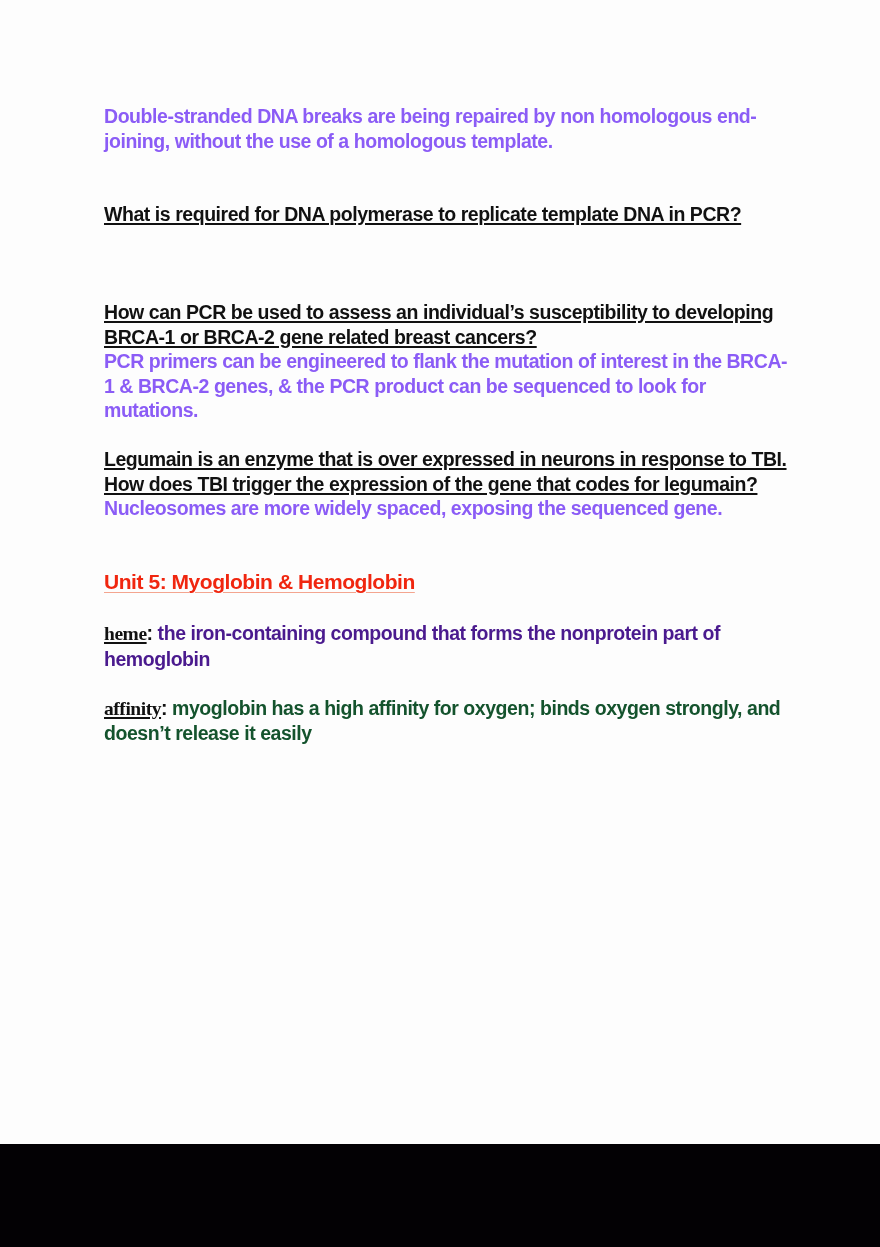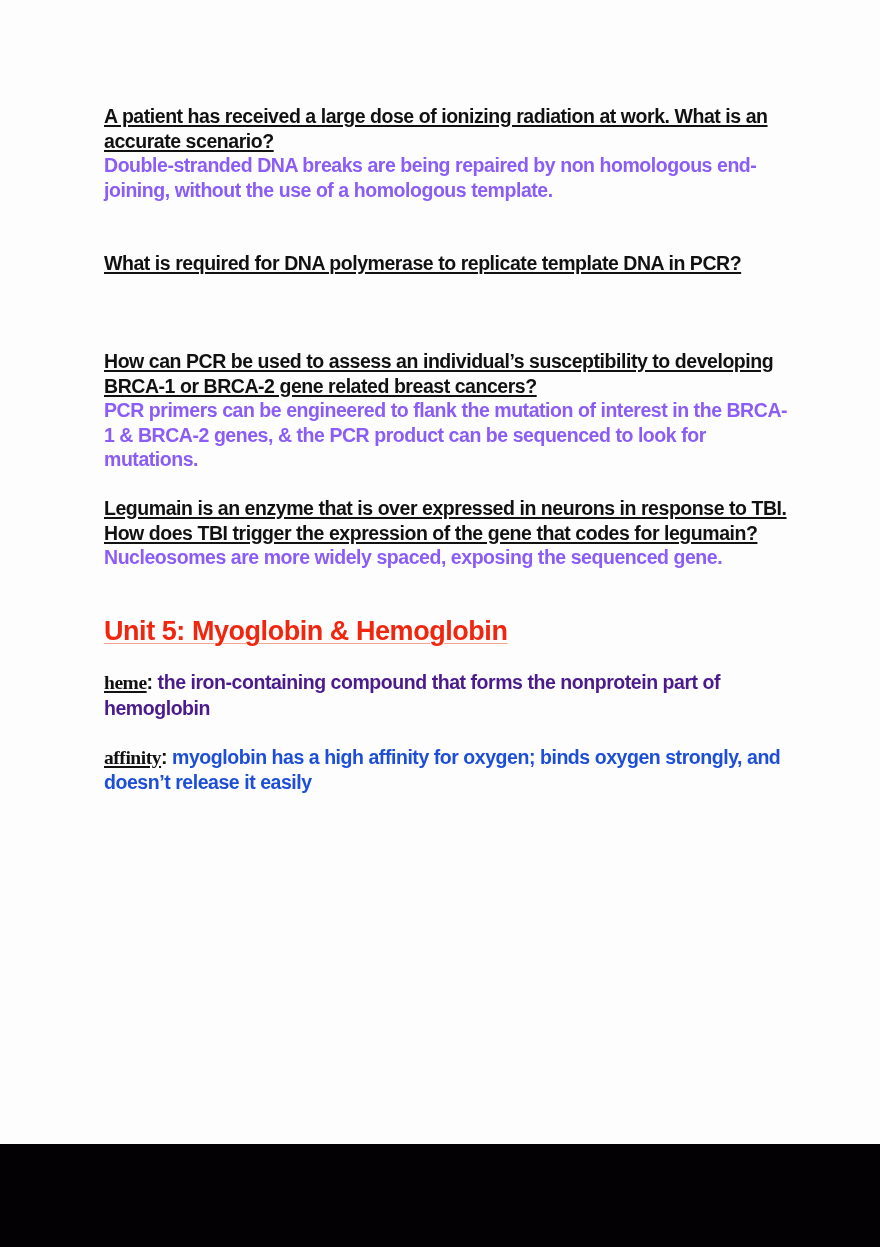--- a/index.html
+++ b/index.html
@@ -39,57 +39,56 @@
       text-underline-offset: 2px;
       color: #111111;
     }
     .a {
       color: #8b5cf6;
     }
     .gap1 { height: 24.5px; }
     .gap3 { height: 73.5px; }
     .gap2 { height: 49px; }
     .unit-title {
-      font-size: 27px;
+      font-size: 21px;
       line-height: 30px;
       color: #f0260f;
       text-decoration: underline;
       text-decoration-color: #f4a58f;
       text-decoration-thickness: 1px;
       text-underline-offset: 3px;
       margin-top: -3px;
       margin-bottom: 0px;
     }
     .term {
       text-decoration: underline;
       text-decoration-thickness: 1.5px;
       text-underline-offset: 2px;
       color: #111111;
       font-family: Liberation Serif, serif;
     }
     .colon { color: #111111; }
     .def-heme { color: #4a1a8e; }
-    .def-affinity { color: #1d4ed8; margin-top: 34px; }
+    .def-affinity { color: #14532d; margin-top: 34px; }
     .bottom-band {
       position: absolute;
       left: 0;
       top: 1144px;
       width: 880px;
       height: 103px;
       background: #030104;
     }
   </style>
 </head>
 <body>
 
 <div class="page">
   <div class="content">
 
     <div class="block">
-      <div class="q">A patient has received a large dose of ionizing radiation at work. What is an accurate scenario?</div>
       <div class="a">Double-stranded DNA breaks are being repaired by non homologous end-joining, without the use of a homologous template.</div>
     </div>
     <div class="gap1"></div>
 
     <div class="block">
     </div>
     <div class="gap1"></div>
 
     <div class="block">
       <div class="q">What is required for DNA polymerase to replicate template DNA in PCR?</div>

